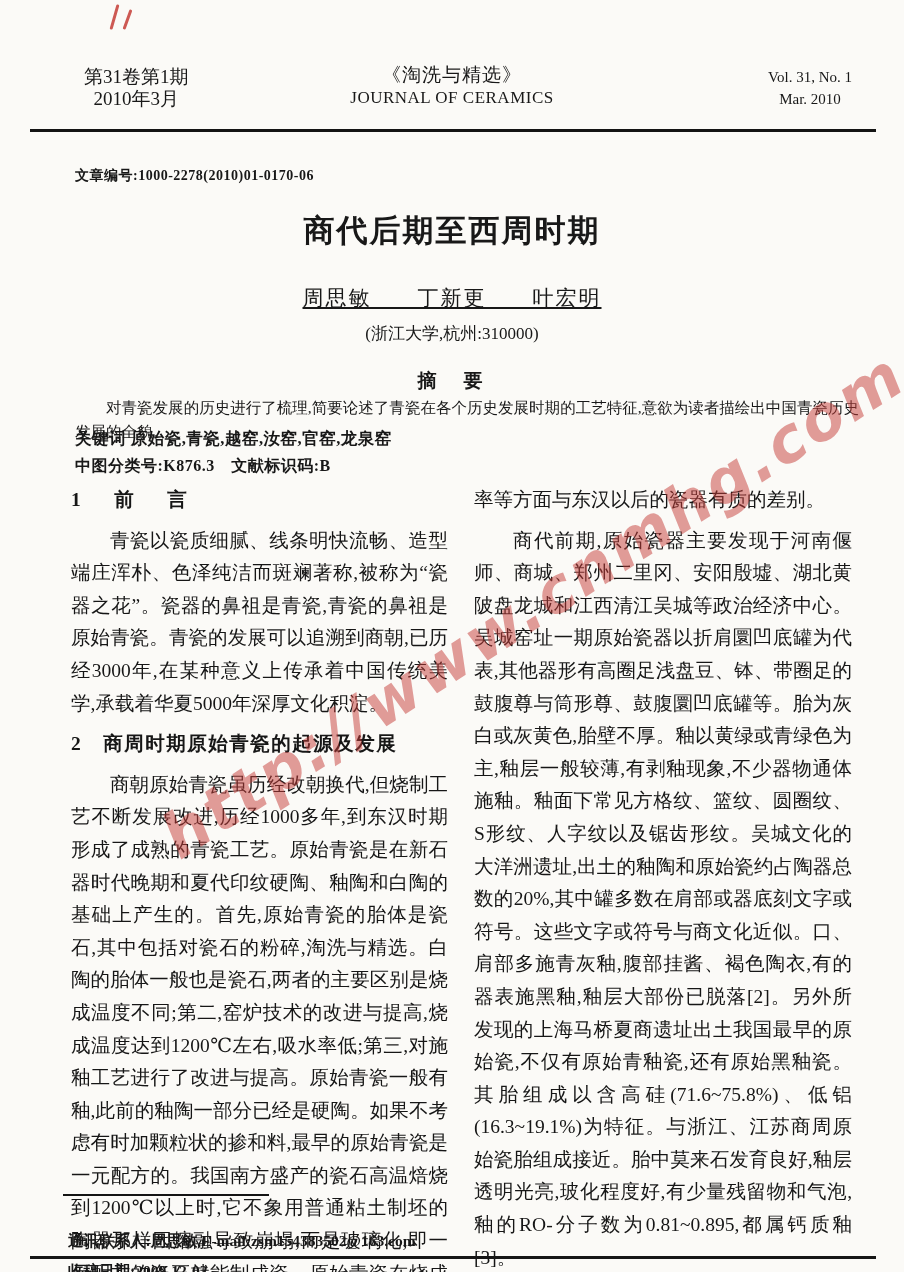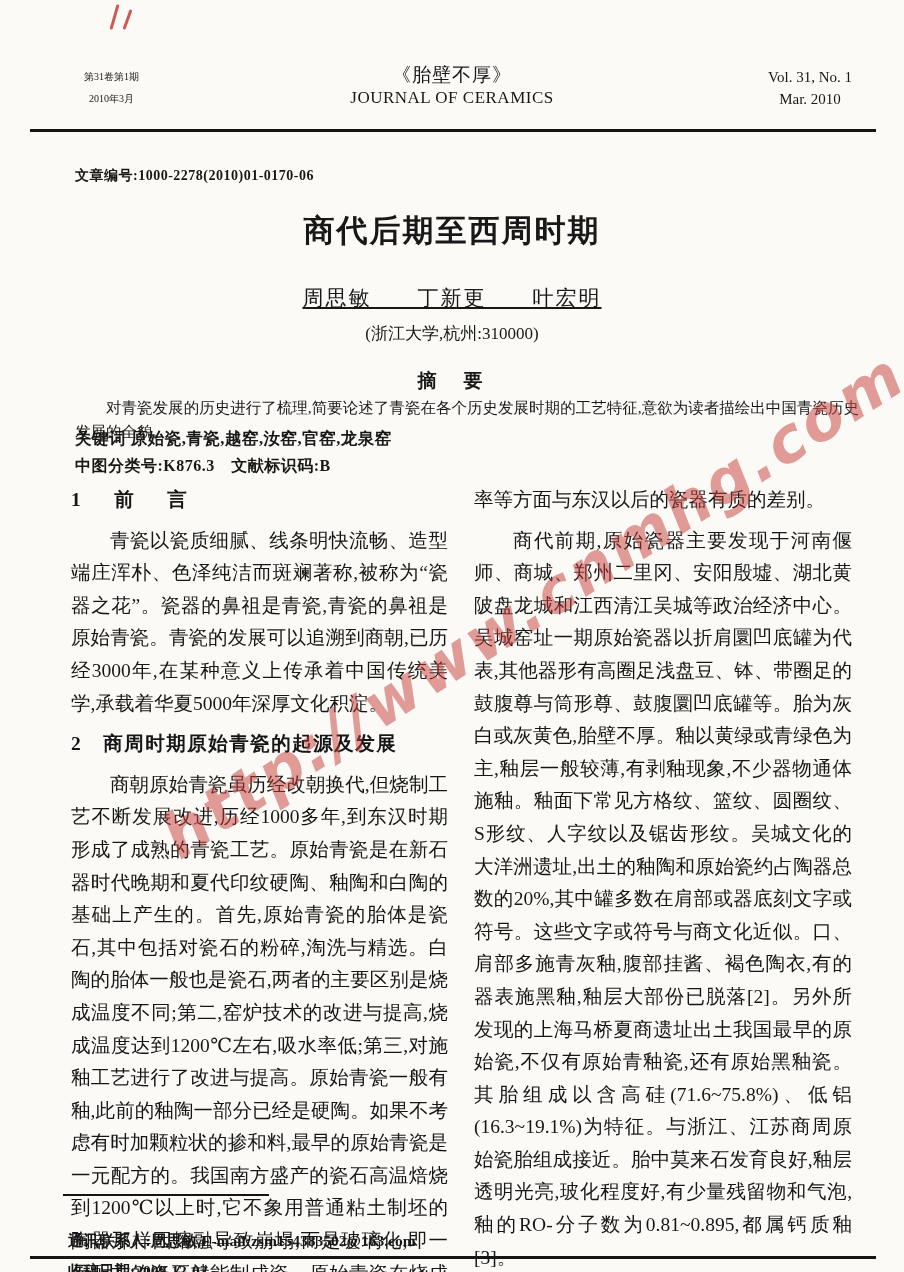--- a/index.html
+++ b/index.html
@@ -3,21 +3,21 @@
 <meta charset="utf-8">
 <style>
   html,body{margin:0;padding:0;background:#e8e8e6;}
   .page{
     position:relative;width:904px;height:1272px;margin:0 auto;
     background:#fbfaf7;overflow:hidden;color:#181818;
     font-family:"Liberation Serif","DejaVu Serif",serif;
   }
   .abs{position:absolute;}
   
-  .hdr-left{left:84px;top:66px;font-size:10px;line-height:22px;text-align:center;}
+  .hdr-left{left:84px;top:66px;font-size:19px;line-height:22px;text-align:center;}
   .hdr-center{left:0;right:0;top:62px;text-align:center;}
   .hdr-center .cn{font-size:19px;letter-spacing:1px;}
   .hdr-center .en{font-size:17px;letter-spacing:.5px;}
   .hdr-right{right:52px;top:66px;font-size:15px;line-height:22px;text-align:center;}
   .hdr-rule{left:30px;width:846px;top:129px;height:3px;background:#141414;}
   
   .article-no{left:75px;top:167px;font-size:14px;font-weight:bold;letter-spacing:.5px;}
   .title{left:0;right:0;top:210px;text-align:center;font-size:31px;font-weight:bold;letter-spacing:2px;}
   .authors{left:0;right:0;top:284px;text-align:center;font-size:21px;letter-spacing:2px;text-decoration:underline;}
   .affiliation{left:0;right:0;top:322px;text-align:center;font-size:17px;}
@@ -55,21 +55,21 @@
 </head>
 <body>
 
 <div class="page">
 
   <div class="abs hdr-left">
     <div>第31卷第1期</div>
     <div>2010年3月</div>
   </div>
   <div class="abs hdr-center">
-    <div class="cn">《胎壁不厚》</div>
+    <div class="cn">《淘洗与精选》</div>
     <div class="en">JOURNAL OF CERAMICS</div>
   </div>
   <div class="abs hdr-right">
     <div>Vol. 31, No. 1</div>
     <div>Mar. 2010</div>
   </div>
   <div class="abs hdr-rule"></div>
 
   <div class="abs article-no">文章编号:1000-2278(2010)01-0170-06</div>
   <div class="abs title">商代后期至西周时期</div>

